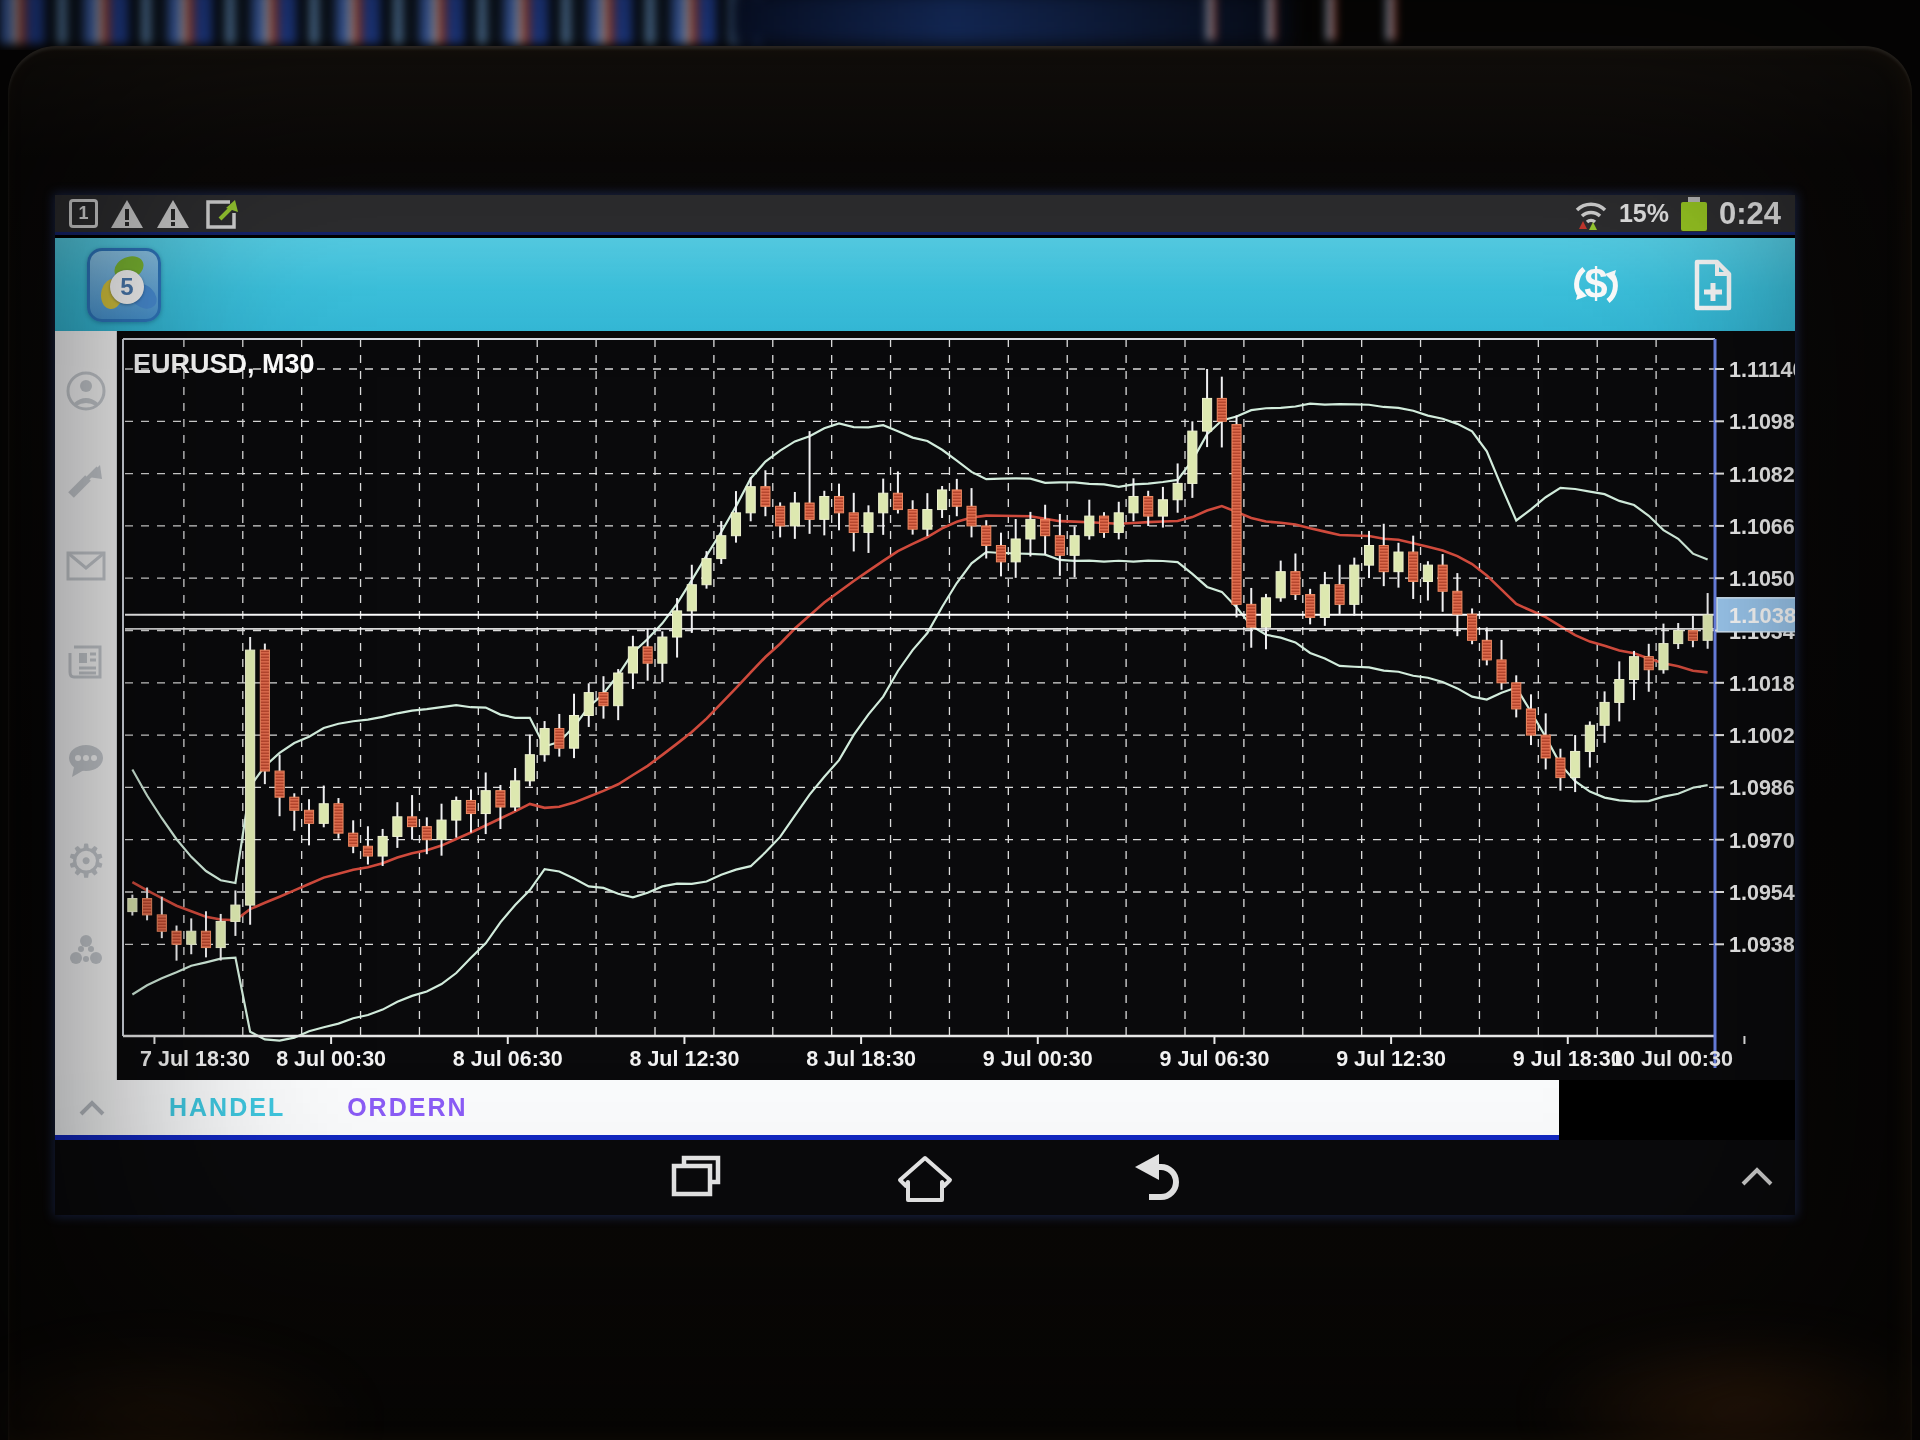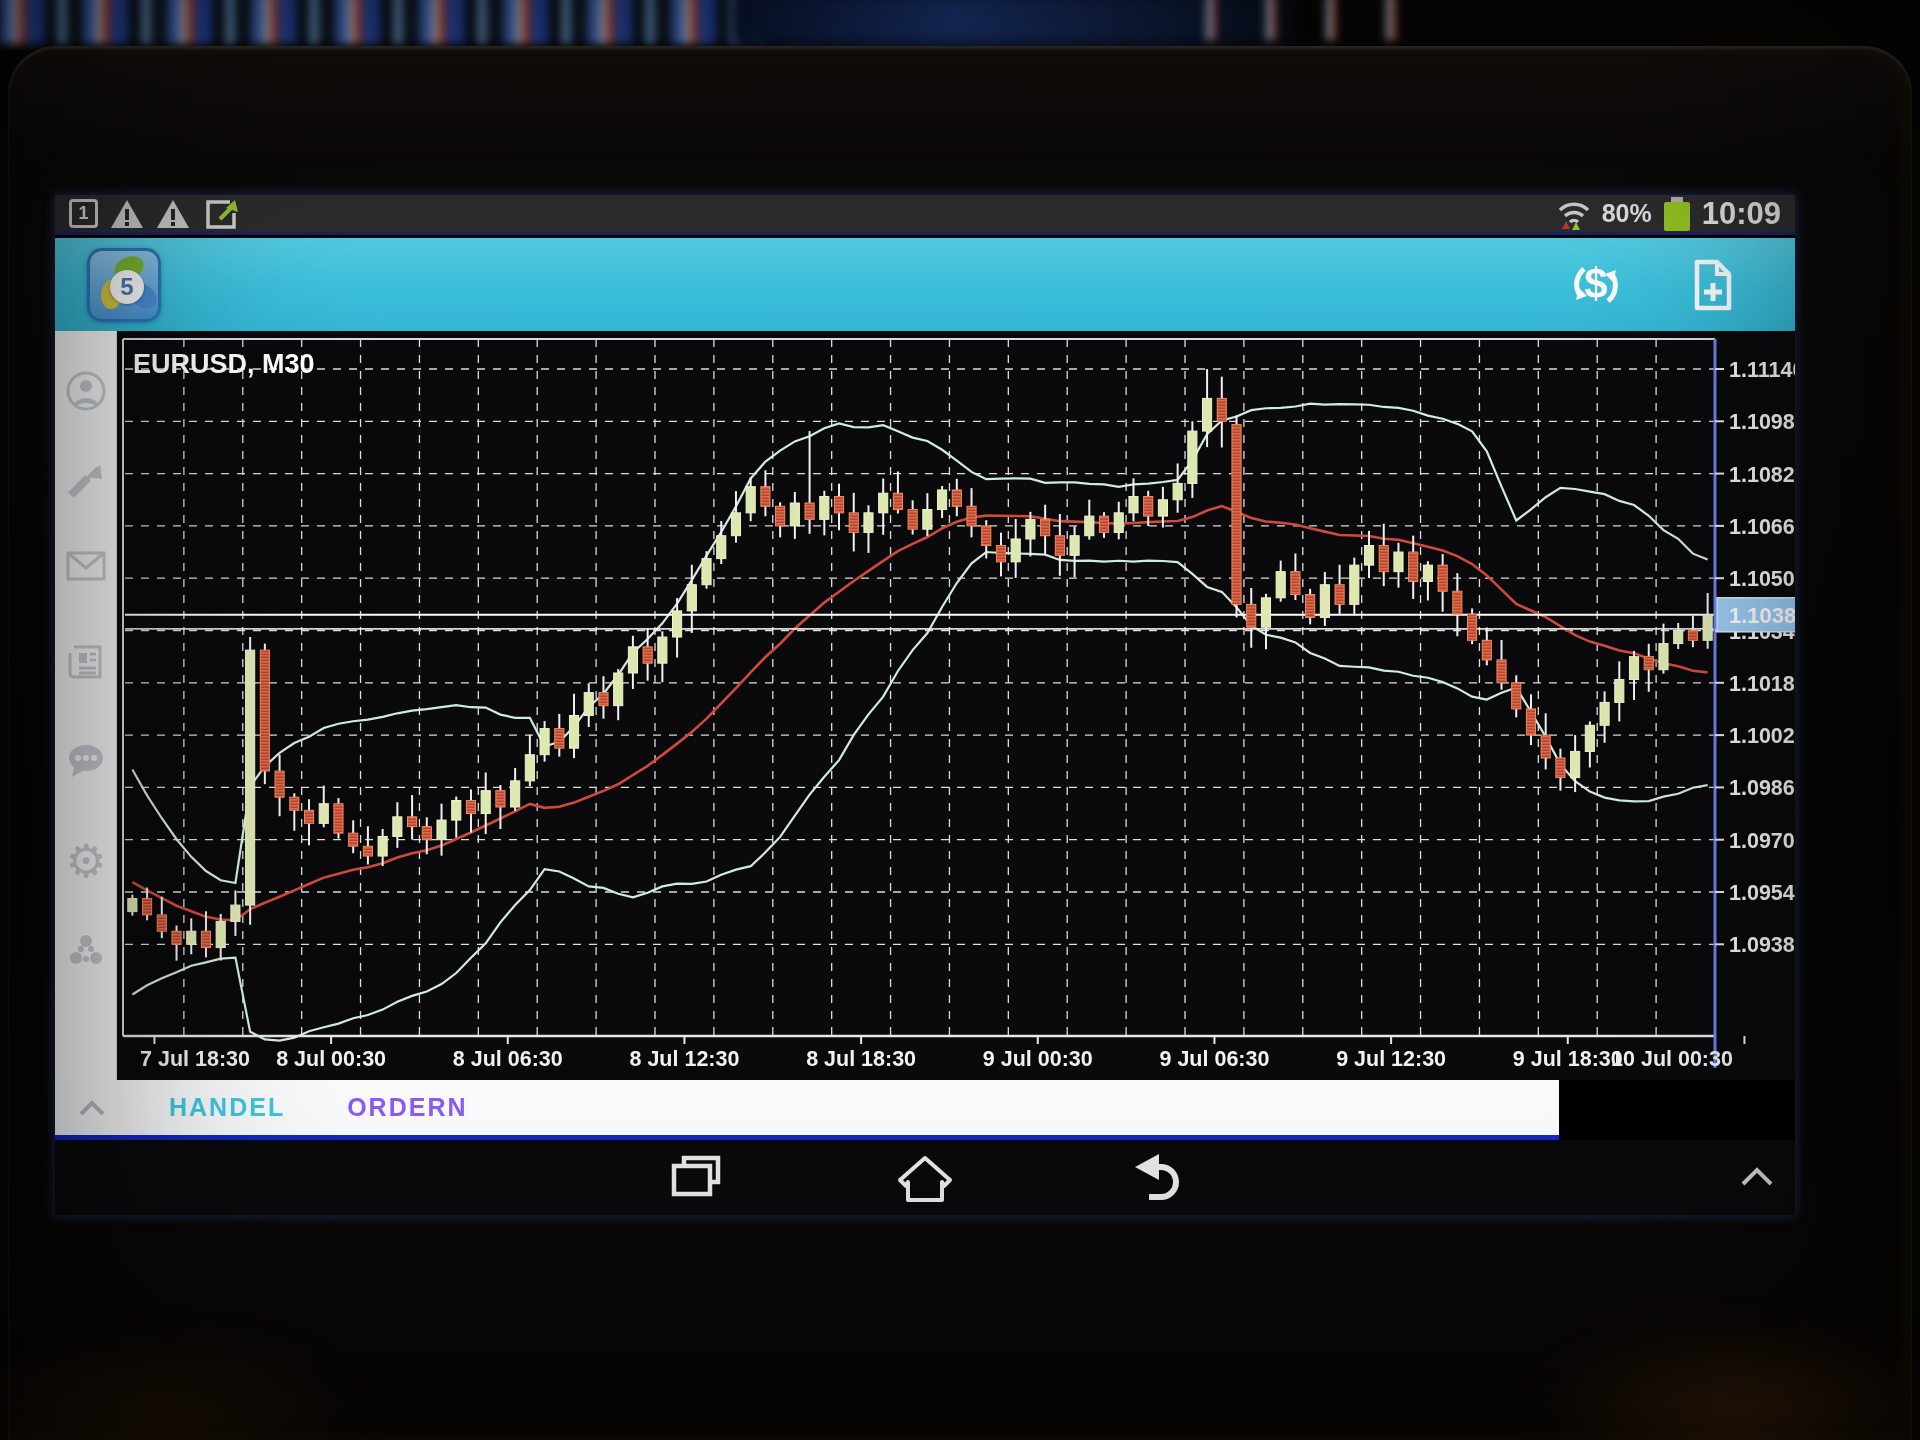--- a/index.html
+++ b/index.html
@@ -111,26 +111,26 @@
           </svg>
         </div>
         <div class="sb-right">
           <svg width="36" height="34" viewBox="0 0 36 34">
             <path d="M4 13 A 20 20 0 0 1 32 13" stroke="#d4d4d4" stroke-width="3.5" fill="none"></path>
             <path d="M9 19 A 13 13 0 0 1 27 19" stroke="#d4d4d4" stroke-width="3.5" fill="none"></path>
             <path d="M14 25 A 6 6 0 0 1 22 25" stroke="#d4d4d4" stroke-width="3.5" fill="none"></path>
             <polygon points="10,24 14,32 6,32" fill="#c8392e"></polygon>
             <polygon points="20,33 24,25 16,25" fill="#9acd32" transform="rotate(180 20 29)"></polygon>
           </svg>
-          <span class="sb-text">80%</span>
+          <span class="sb-text">15%</span>
           <svg width="30" height="36" viewBox="0 0 30 36">
             <rect x="9" y="1" width="12" height="5" fill="#b8b8b8"></rect>
             <rect x="2" y="6" width="26" height="29" rx="2" fill="#9ac923"></rect>
           </svg>
-          <span class="sb-text clock">10:09</span>
+          <span class="sb-text clock">0:24</span>
         </div>
       </div>
 
       <div class="appheader">
         <div class="mt-logo">
           <div class="petal p-green"></div>
           <div class="petal p-yellow"></div>
           <div class="petal p-blue"></div>
           <div class="mt-circle">5</div>
         </div>

